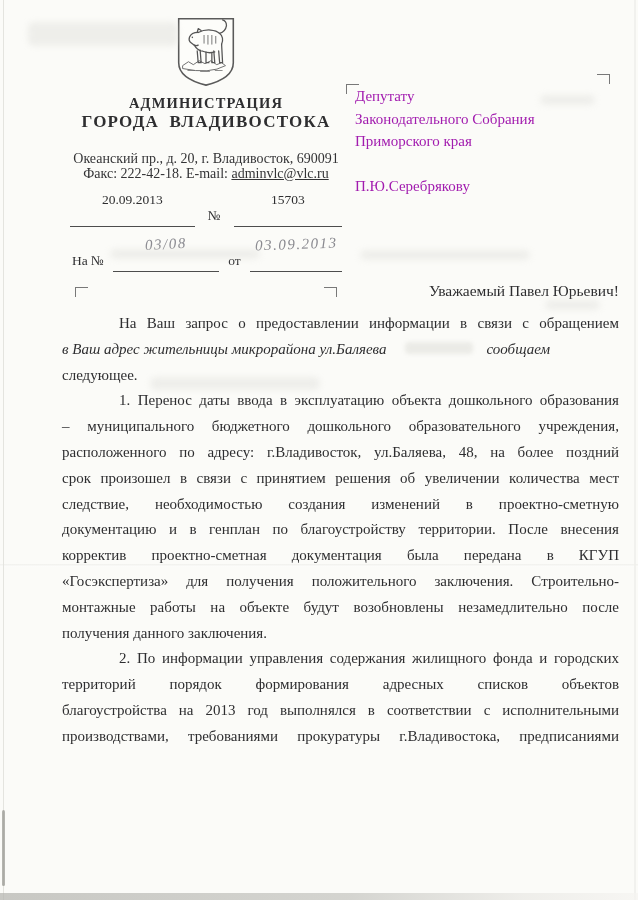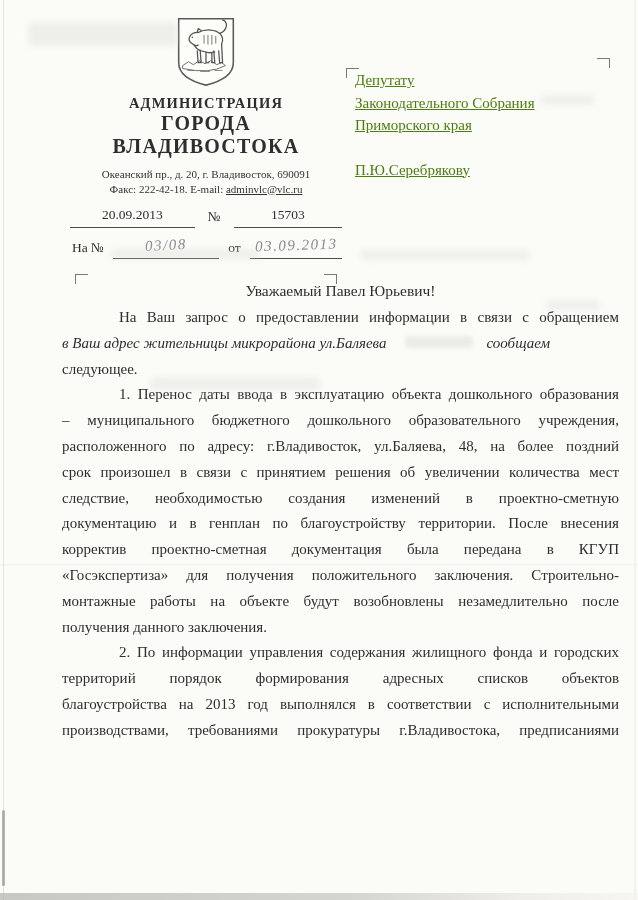--- a/index.html
+++ b/index.html
@@ -6,45 +6,45 @@
   .page{
     position:relative;width:638px;height:900px;overflow:hidden;
     background:#fbfbf8;
     font-family:"Liberation Serif","DejaVu Serif",serif;
     color:#2e2e30;
   }
   
   .letterhead{position:absolute;left:70px;top:12px;width:272px;text-align:center;}
   .emblem{display:block;margin:0 auto 5px;}
   .org1{font-size:14.5px;font-weight:bold;letter-spacing:1.2px;}
-  .org2{font-size:20px;font-weight:bold;letter-spacing:1.2px;word-spacing:5px;margin-bottom:9px;}
-  .addr{font-size:11px;line-height:14.5px;color:#333335;}
+  .org2{font-size:17px;font-weight:bold;letter-spacing:1.2px;word-spacing:5px;margin-bottom:20px;}
+  .addr{font-size:14px;line-height:14.5px;color:#333335;}
   .email{text-decoration:underline;}
   .ref-row{display:flex;align-items:flex-end;font-size:13.5px;}
   .ref-row1{margin-top:11px;}
   .ref-row2{margin-top:9px;}
-  .u-cell{border-bottom:1.3px solid #4d4d4d;text-align:center;padding-bottom:4px;}
+  .u-cell{border-bottom:1.3px solid #4d4d4d;text-align:center;padding-bottom:18px;}
   .u-date{flex:1.15;}
   .u-num{flex:1;}
   .num-sign{padding:0 13px 3px;}
   .lbl-na{padding:0 9px 3px 2px;white-space:nowrap;}
   .lbl-ot{padding:0 9px 3px;}
   .hand{font-style:italic;color:#8a8a90;font-size:15px;letter-spacing:1.5px;display:inline-block;}
   .corners{display:flex;justify-content:space-between;margin-top:15px;padding:0 5px;}
   .corner-tl{width:12px;height:9px;border-left:1.4px solid #787878;border-top:1.4px solid #787878;}
   .corner-tr{width:12px;height:9px;border-right:1.4px solid #787878;border-top:1.4px solid #787878;}
   
-  .recipient{position:absolute;left:346px;top:56px;width:264px;font-size:15px;color:#4d7c0f;text-decoration:underline;}
+  .recipient{position:absolute;left:346px;top:72px;width:264px;font-size:15px;color:#a21caf;}
   .recipient .corner-tr{position:absolute;right:0;top:2px;}
   .recipient .corner-tl{position:absolute;left:0;top:12px;}
   .recipient-text{padding:13px 0 0 9px;line-height:22.5px;}
   .recipient-name{margin-top:22px;}
   
   .body{position:absolute;left:62px;top:282px;width:557px;font-size:15px;}
-  .salutation{text-align:center;font-size:15.5px;margin-bottom:5px;}
+  .salutation{text-align:right;font-size:15.5px;margin-bottom:11px;}
   .doc-line{line-height:25.8px;text-align:justify;text-align-last:justify;text-justify:inter-word;}
   .doc-line.indent{padding-left:57px;}
   .doc-line.endline{text-align-last:left;}
   .gapline{display:flex;line-height:25.8px;font-style:italic;}
   .gapline .gap{width:100px;position:relative;}
   .gapline .gap::after{content:"";position:absolute;left:18%;right:14%;top:5px;height:12px;
     background:#dcdcd6;opacity:.5;filter:blur(2px);border-radius:4px;}
   
   .smudge{position:absolute;background:#d7d7d2;opacity:.35;filter:blur(3px);border-radius:6px;}
   .artifact-left-edge-light{position:absolute;left:3px;top:0;width:1px;height:900px;background:#e4e4df;}

